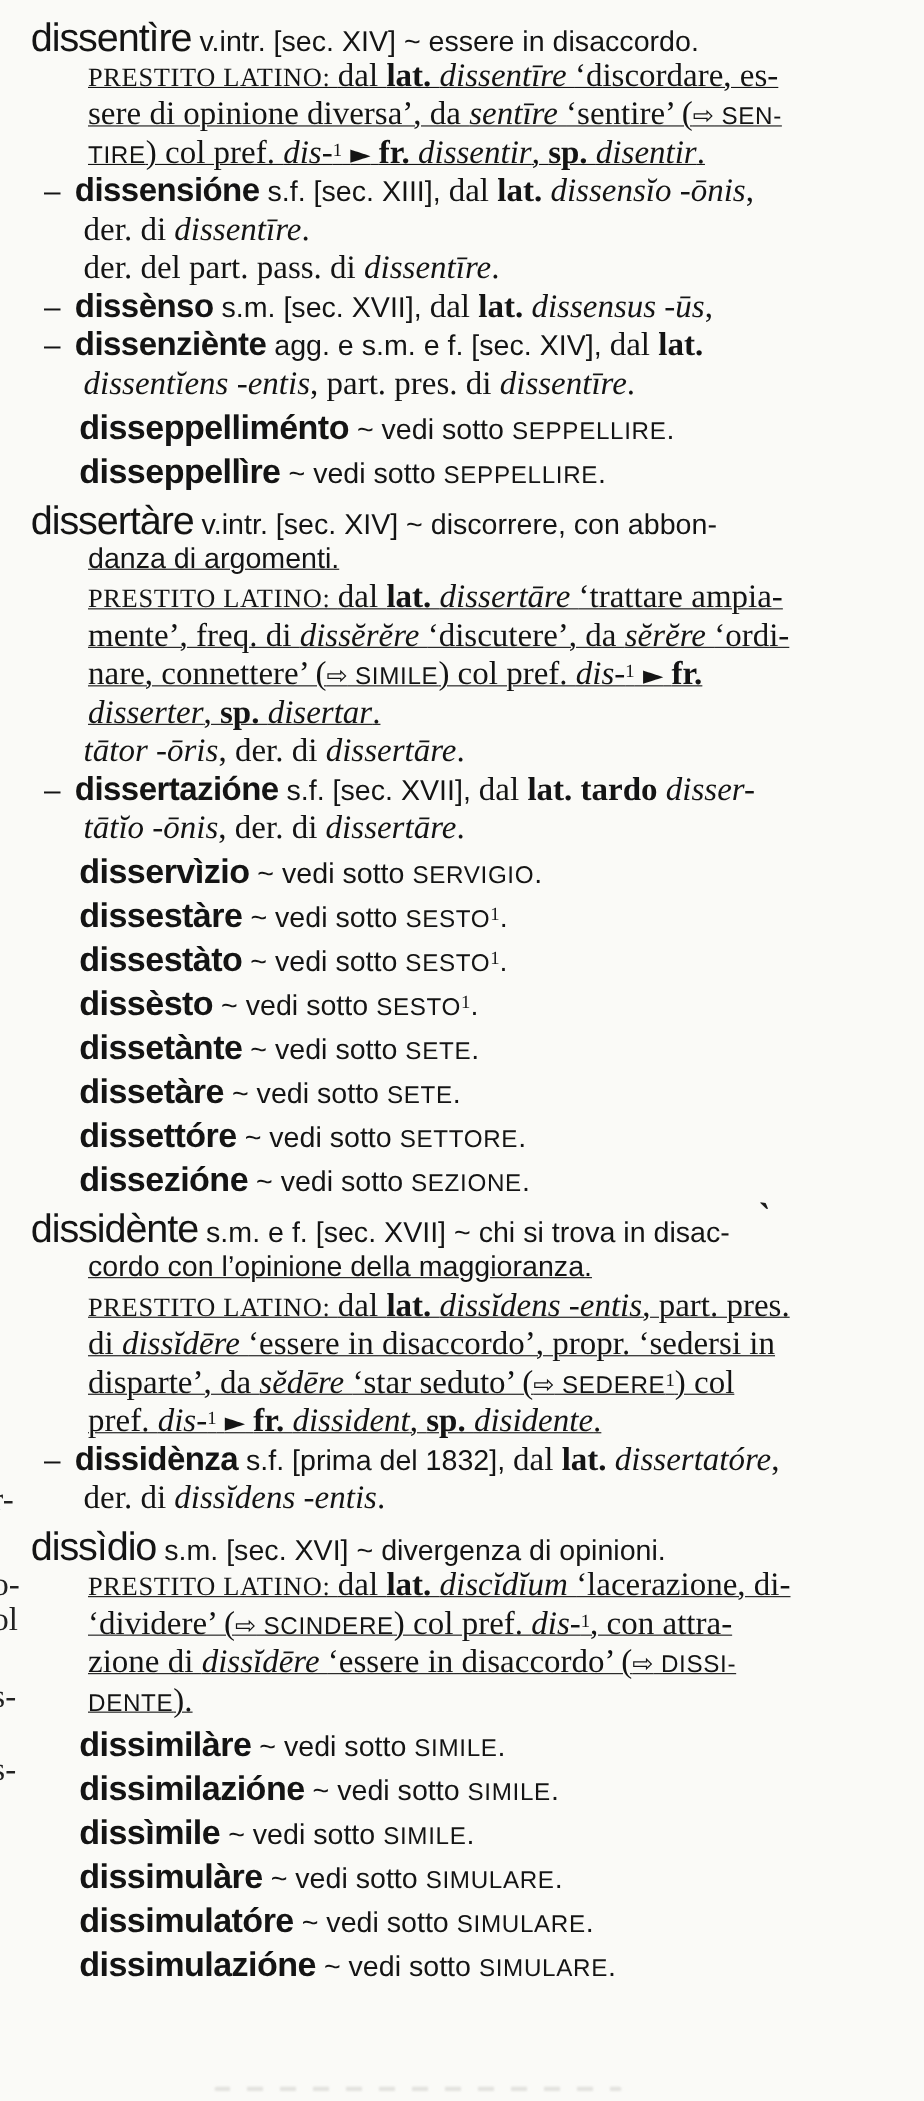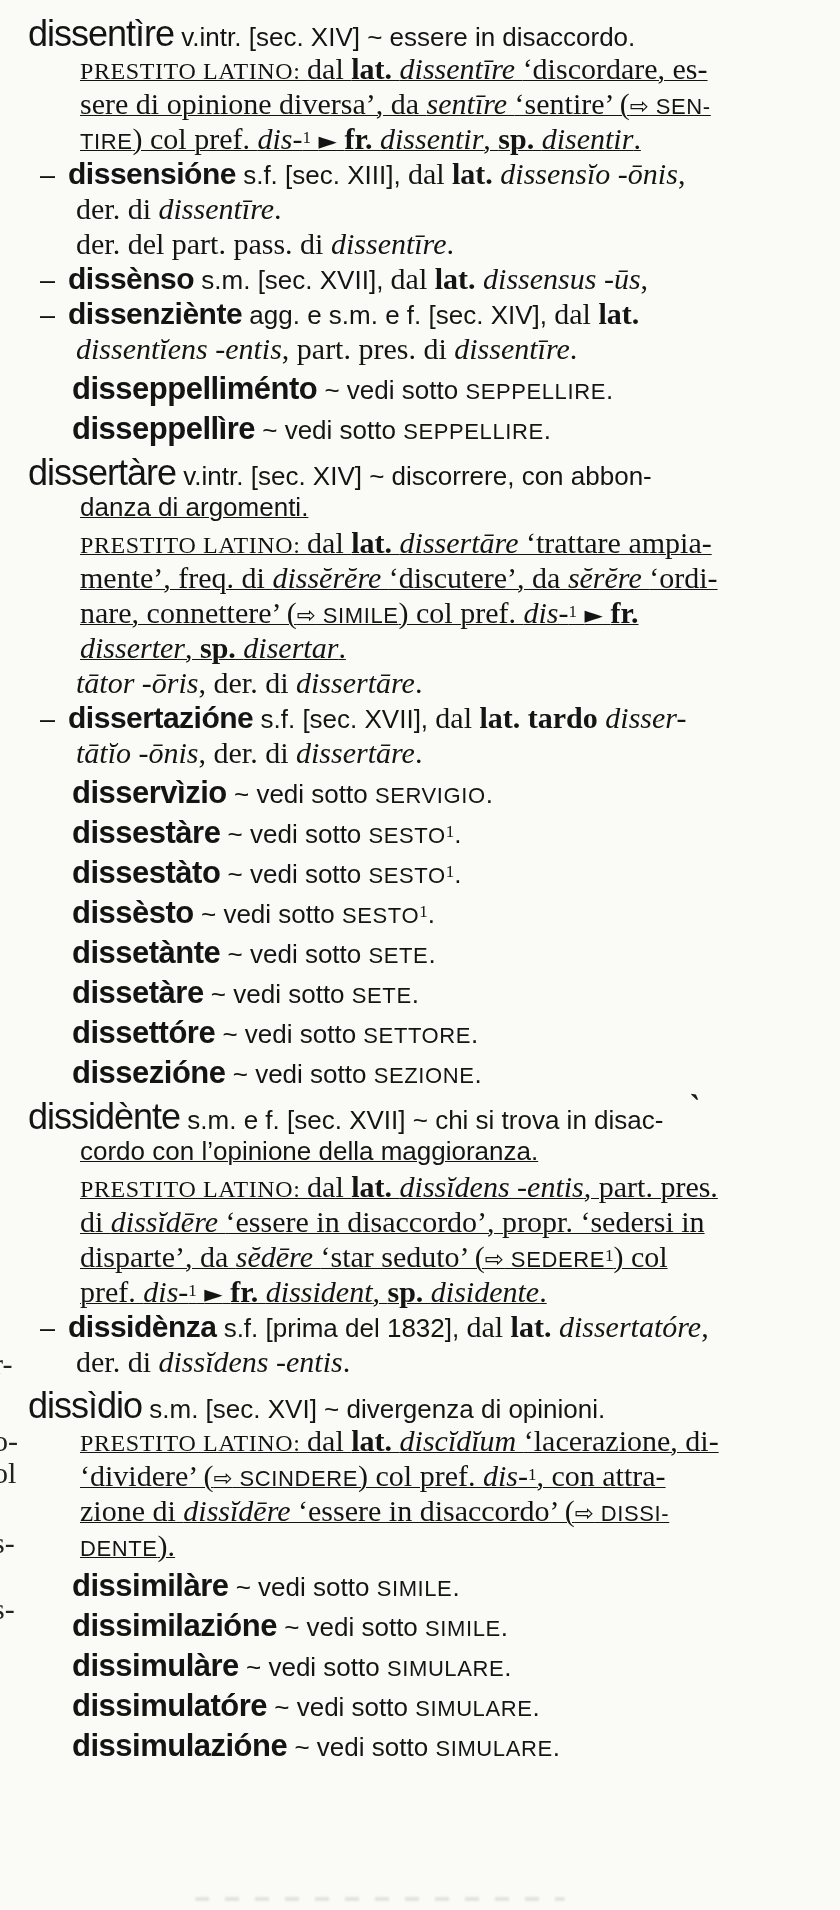--- a/index.html
+++ b/index.html
@@ -125,20 +125,23 @@
         <div class="line ind1"><span class="seg se">zione di </span><span class="seg it">dissĭdēre </span><span class="seg se">‘essere in disaccordo’ (</span><span class="seg ar">⇨</span><span class="seg x"> DISSI-</span></div>
         <div class="line ind1"><span class="seg x">DENTE</span><span class="seg se">).</span></div>
       </div>
       <div class="block xref">
         <div class="line ind0"><span class="seg hwx">dissimilàre</span><span class="seg sa"> ~ vedi sotto </span><span class="seg x">SIMILE</span><span class="seg sa">.</span></div>
       </div>
       <div class="block xref">
         <div class="line ind0"><span class="seg hwx">dissimilazióne</span><span class="seg sa"> ~ vedi sotto </span><span class="seg x">SIMILE</span><span class="seg sa">.</span></div>
       </div>
       <div class="block xref">
+        <div class="line ind0"><span class="seg hwx">dissìmile</span><span class="seg sa"> ~ vedi sotto </span><span class="seg x">SIMILE</span><span class="seg sa">.</span></div>
+      </div>
+      <div class="block xref">
         <div class="line ind0"><span class="seg hwx">dissimulàre</span><span class="seg sa"> ~ vedi sotto </span><span class="seg x">SIMULARE</span><span class="seg sa">.</span></div>
       </div>
       <div class="block xref">
         <div class="line ind0"><span class="seg hwx">dissimulatóre</span><span class="seg sa"> ~ vedi sotto </span><span class="seg x">SIMULARE</span><span class="seg sa">.</span></div>
       </div>
       <div class="block xref">
         <div class="line ind0"><span class="seg hwx">dissimulazióne</span><span class="seg sa"> ~ vedi sotto </span><span class="seg x">SIMULARE</span><span class="seg sa">.</span></div>
       </div>
     </div>
   <div id="fragments">

